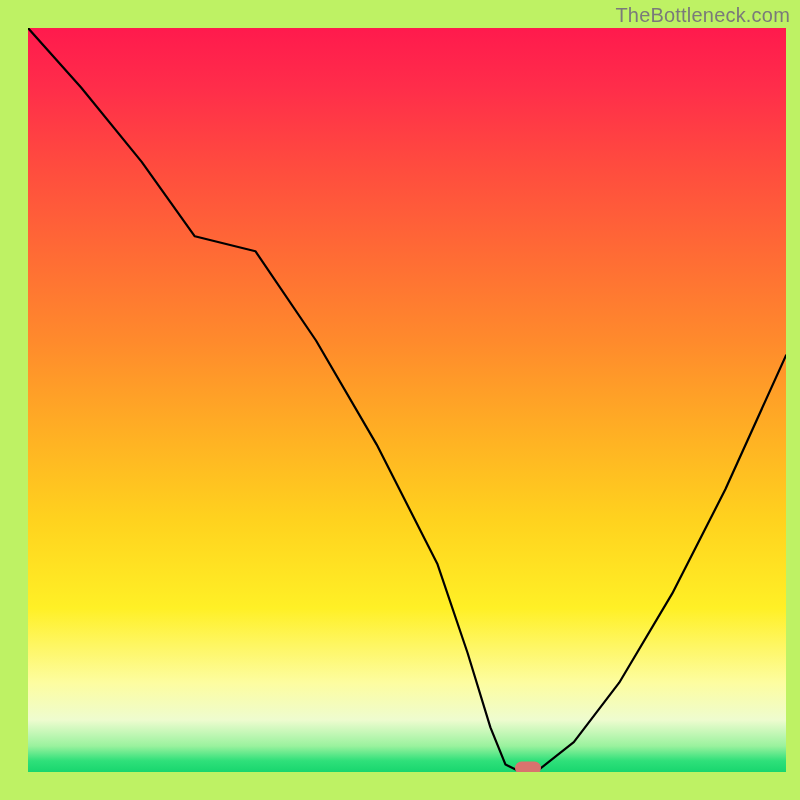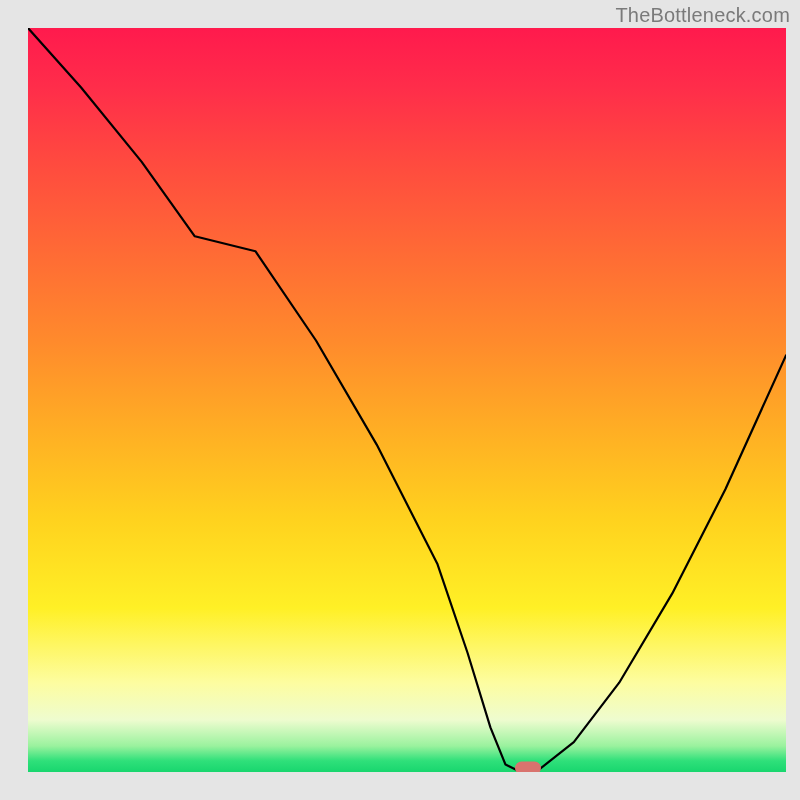--- a/index.html
+++ b/index.html
@@ -8,21 +8,21 @@
     width: 800px;
     height: 800px;
     background: #000;
     overflow: hidden;
     font-family: Arial, Helvetica, sans-serif;
   }
   .frame {
     position: relative;
     width: 800px;
     height: 800px;
-    background: #e5e5e5;
+    background: #bef264;
   }
   .watermark {
     position: absolute;
     top: 4px;
     right: 10px;
     color: #7a7a7a;
     font-size: 20px;
     font-weight: 500;
     letter-spacing: 0.2px;
     z-index: 10;

